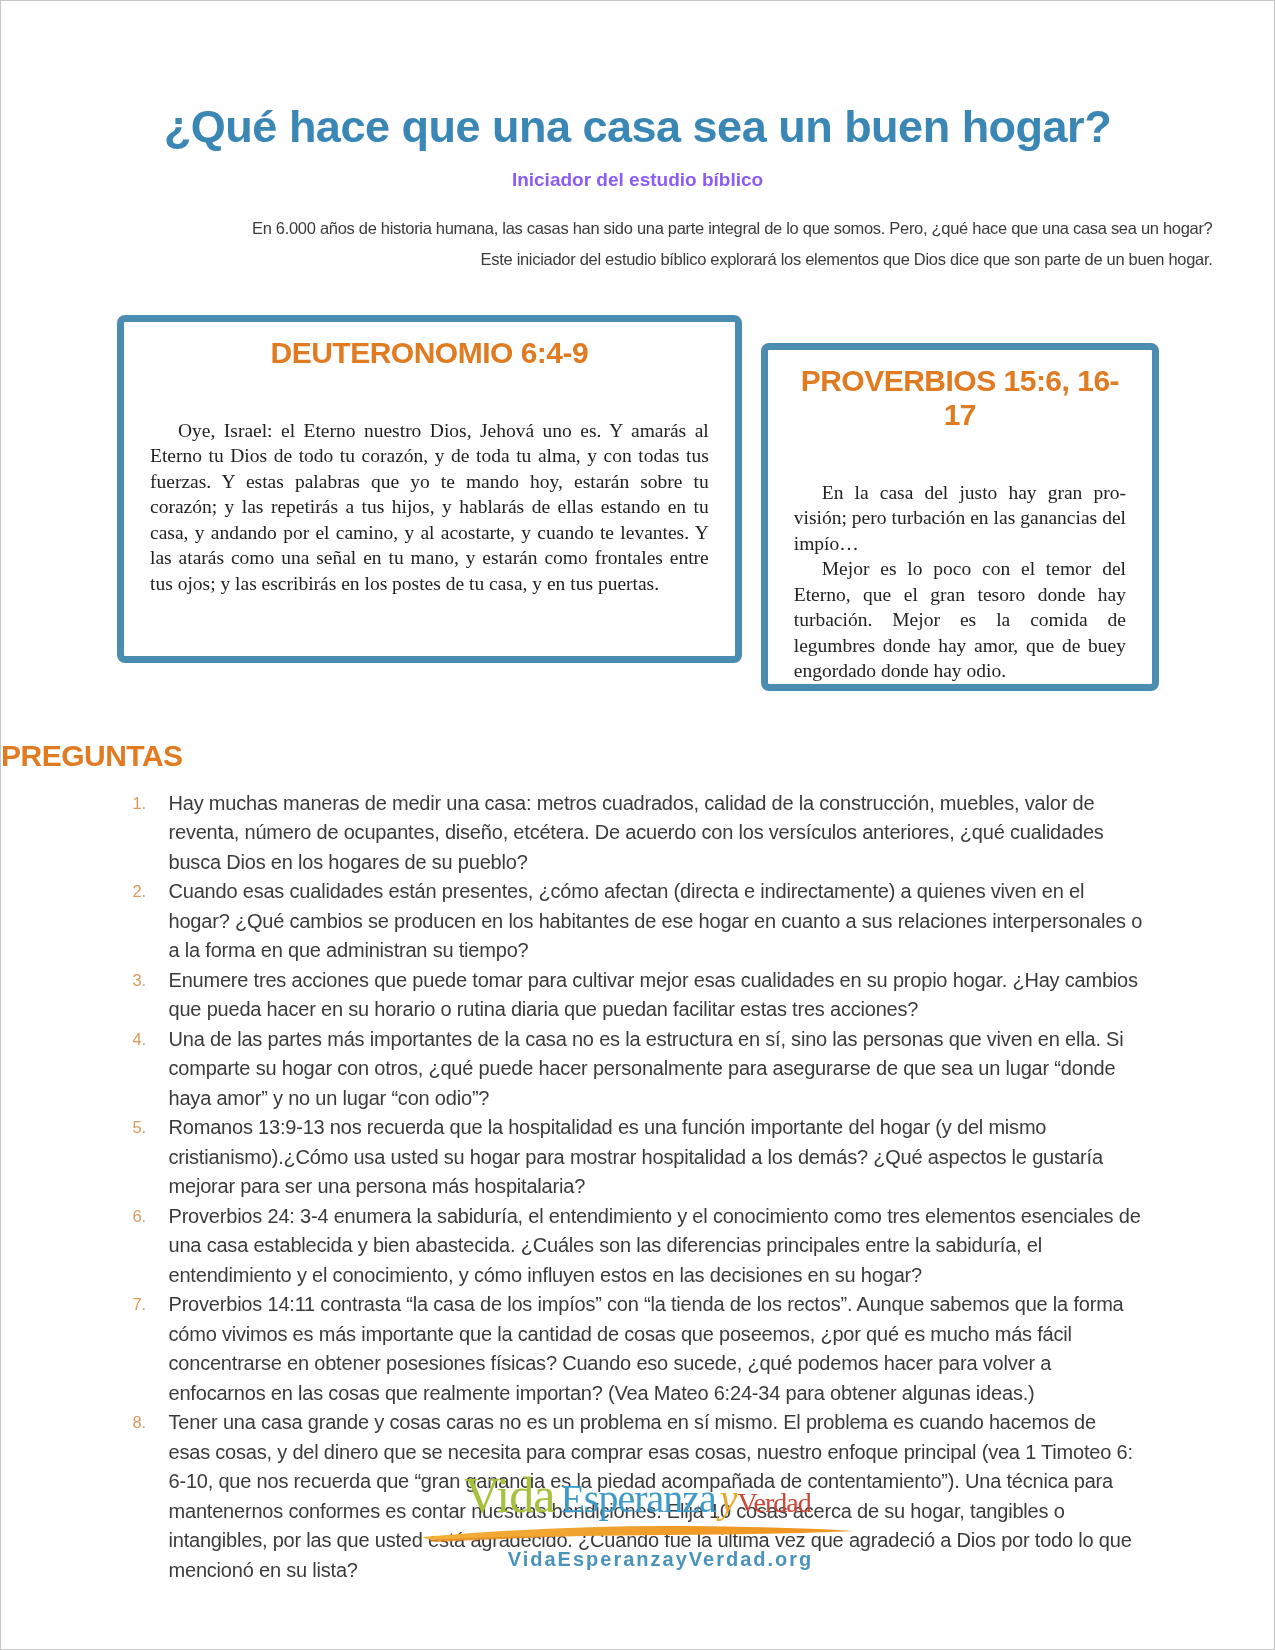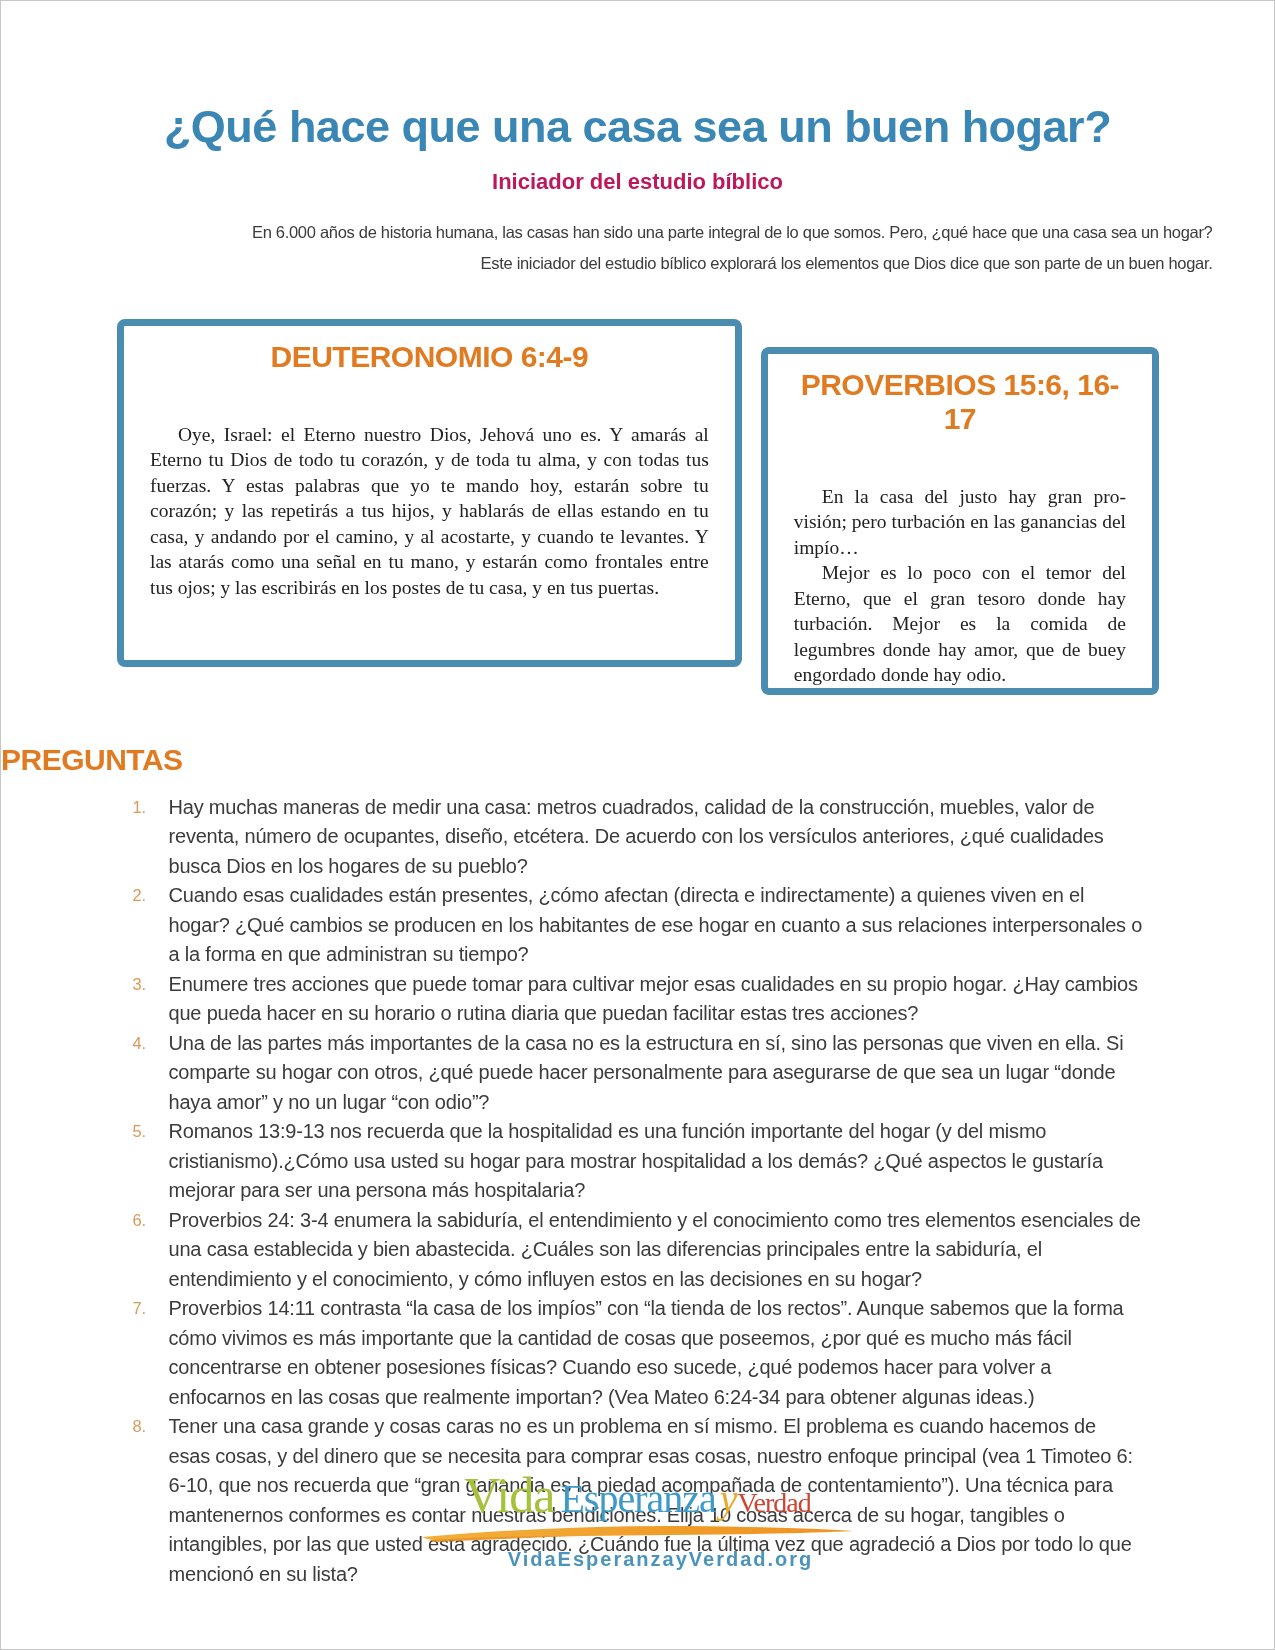--- a/index.html
+++ b/index.html
@@ -17,23 +17,23 @@
     text-align: center;
     font-size: 45px;
     font-weight: 700;
     letter-spacing: -0.5px;
     color: #3a86b4;
     line-height: 1.15;
   }
   .page-subtitle {
     margin-top: 16px;
     text-align: center;
-    font-size: 22px;
-    font-weight: 700;
-    color: #be185d;
+    font-size: 19px;
+    font-weight: 700;
+    color: #8b5cf6;
   }
   .intro {
     margin: 22px auto 0 auto;
     width: 1150px;
     text-align: right;
     font-size: 16.5px;
     letter-spacing: -0.3px;
     line-height: 31px;
     color: #3b3b3b;
     white-space: pre-line;

